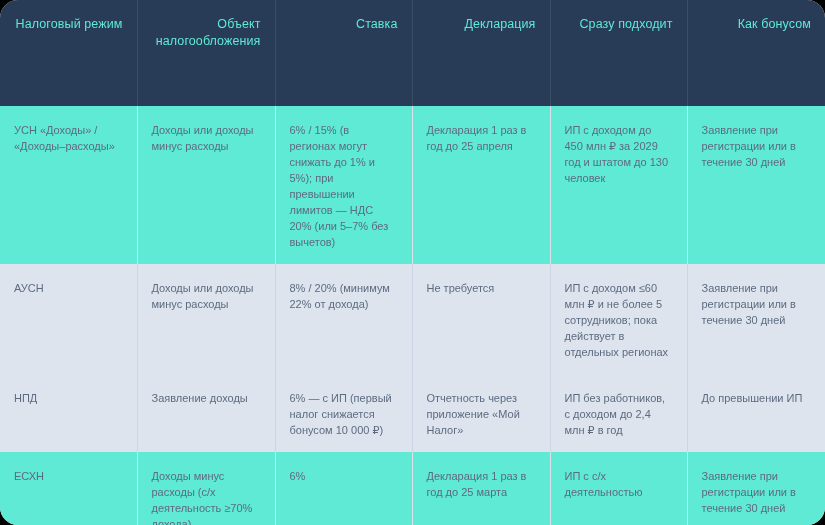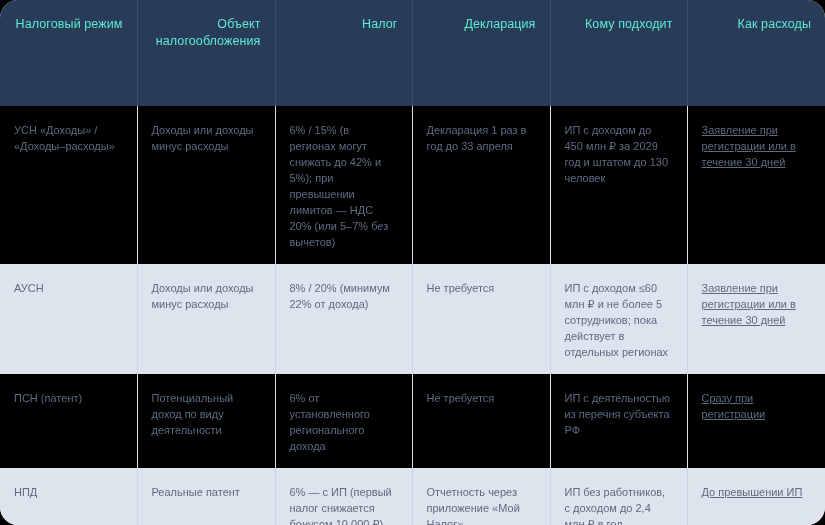--- a/index.html
+++ b/index.html
@@ -63,24 +63,23 @@
     padding: 16px 14px 14px 14px;
     vertical-align: top;
     font-size: 11px;
     line-height: 16px;
     color: #5d6b81;
     border-right: 1px solid #dbe2ec;
     white-space: pre-line;
   }
   tbody td:last-child {
     border-right: none;
-    text-decoration: underline;
   }
 
-  tbody tr.row-light { background: #000000; margin-top: 24px; }
+  tbody tr.row-light { background: #5eead4; margin-top: 24px; }
   tbody tr.row-dark  { background: #dde4ee; border-radius: 8px; }
 
   tbody tr.row-dark td { border-right: 1px solid #ccd6e4; }
   tbody tr.row-dark td:last-child { border-right: none; }
 
   tbody tr.r0 td { height: 113px; }
   tbody tr.r1 td { height: 92px; }
   tbody tr.r2 td { height: 85px; }
   tbody tr.r3 td { height: 73px; }
   tbody tr.r4 td { height: 78px; }
@@ -95,54 +94,46 @@
         <col class="c1">
         <col class="c2">
       <col class="c3">
         <col class="c4">
         <col class="c5">
     </colgroup>
     <thead>
       <tr>
         <th>Налоговый режим</th>
         <th>Объект налогообложения</th>
-        <th>Налог</th>
+        <th>Ставка</th>
         <th>Декларация</th>
-        <th>Кому подходит</th>
-        <th>Как расходы</th>
+        <th>Сразу подходит</th>
+        <th>Как бонусом</th>
       </tr>
     </thead>
     <tbody>
       <tr class="row-light r0">
         <td>УСН «Доходы» / «Доходы–расходы»</td>
         <td>Доходы или доходы минус расходы</td>
-        <td>6% / 15% (в регионах могут снижать до 42% и 5%); при превышении лимитов — НДС 20% (или 5–7% без вычетов)</td>
-        <td>Декларация 1 раз в год до 33 апреля</td>
+        <td>6% / 15% (в регионах могут снижать до 1% и 5%); при превышении лимитов — НДС 20% (или 5–7% без вычетов)</td>
+        <td>Декларация 1 раз в год до 25 апреля</td>
         <td>ИП с доходом до 450 млн ₽ за 2029 год и штатом до 130 человек</td>
         <td>Заявление при регистрации или в течение 30 дней</td>
       </tr>
       <tr class="row-dark r1">
         <td>АУСН</td>
         <td>Доходы или доходы минус расходы</td>
         <td>8% / 20% (минимум 22% от дохода)</td>
         <td>Не требуется</td>
         <td>ИП с доходом ≤60 млн ₽ и не более 5 сотрудников; пока действует в отдельных регионах</td>
         <td>Заявление при регистрации или в течение 30 дней</td>
       </tr>
-      <tr class="row-light r2">
-        <td>ПСН (патент)</td>
-        <td>Потенциальный доход по виду деятельности</td>
-        <td>6% от установленного регионального дохода</td>
-        <td>Не требуется</td>
-        <td>ИП с деятельностью из перечня субъекта РФ</td>
-        <td>Сразу при регистрации</td>
-      </tr>
       <tr class="row-dark r3">
         <td>НПД</td>
-        <td>Реальные патент</td>
+        <td>Заявление доходы</td>
         <td> 6% — с ИП (первый налог снижается бонусом 10 000 ₽)</td>
         <td>Отчетность через приложение «Мой Налог»</td>
         <td>ИП без работников, с доходом до 2,4 млн ₽ в год</td>
         <td>До превышении ИП</td>
       </tr>
       <tr class="row-light r4">
         <td>ЕСХН</td>
         <td>Доходы минус расходы (с/х деятельность ≥70% дохода)</td>
         <td>6%</td>
         <td>Декларация 1 раз в год до 25 марта</td>

